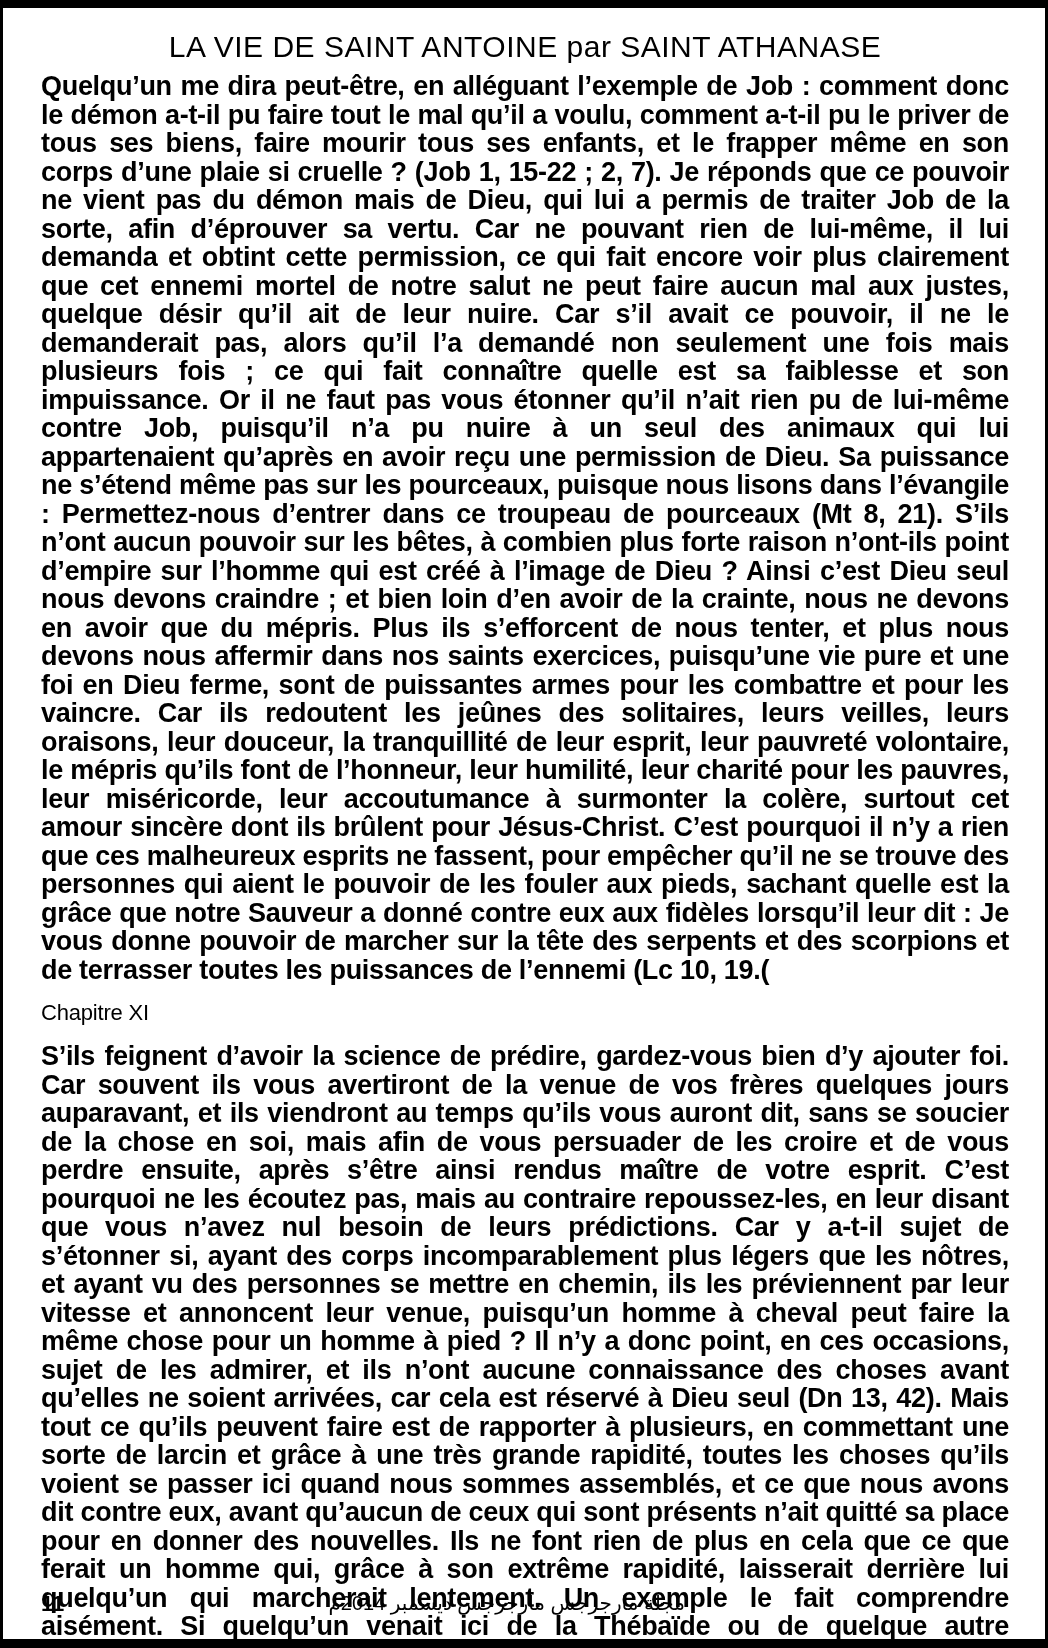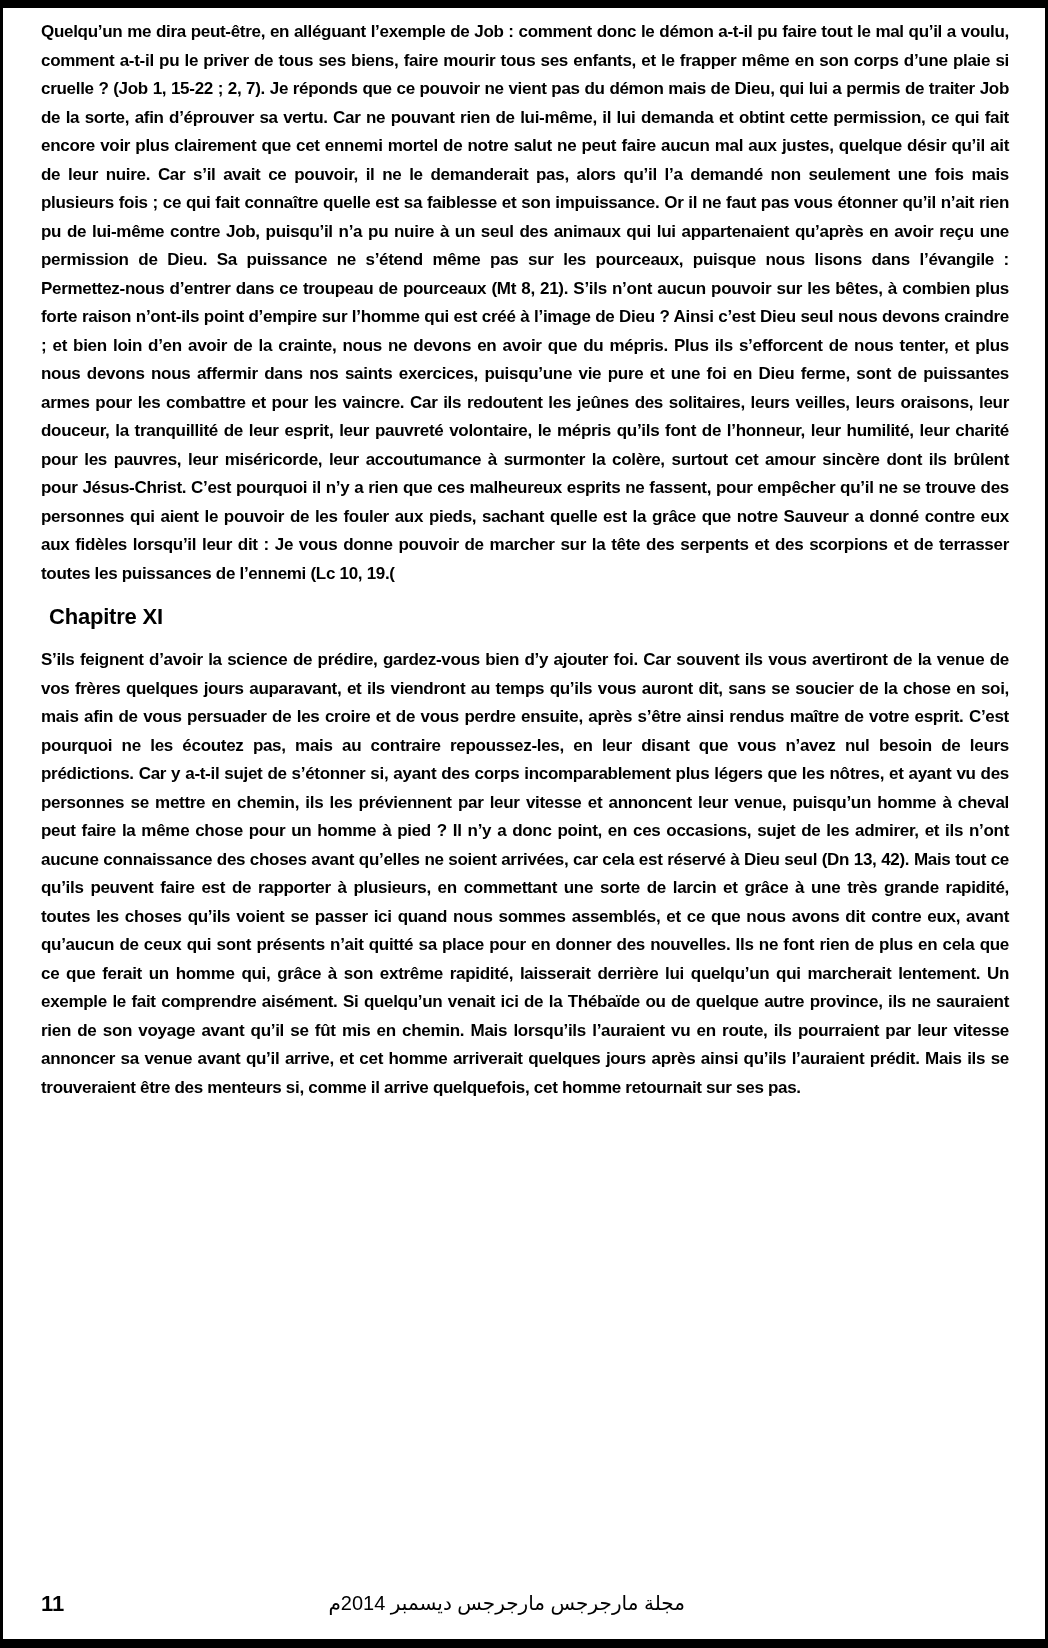--- a/index.html
+++ b/index.html
@@ -25,31 +25,31 @@
     margin: 12px 0 8px 0;
     text-align: center;
     font-size: 30px;
     font-weight: 400;
     letter-spacing: 0.5px;
     white-space: nowrap;
     color: #000000;
   }
   .body-par {
     margin: 0;
-    font-size: 17px;
+    font-size: 27px;
     line-height: 28.5px;
     font-weight: 700;
     letter-spacing: -0.3px;
     text-align: justify;
     color: #000000;
   }
   .chapter-heading {
-    margin: 16px 0 16px 8px;
+    margin: 16px 0 16px 0;
     font-size: 22px;
-    font-weight: 700;
+    font-weight: 400;
     letter-spacing: -0.2px;
   }
   .footer-row {
     position: absolute;
     left: 38px;
     right: 36px;
     bottom: 14px;
     height: 34px;
     display: flex;
     align-items: flex-start;
@@ -67,20 +67,21 @@
     direction: rtl;
     unicode-bidi: isolate;
     padding-right: 60px;
   }
 </style>
 </head>
 <body>
 
 <div class="page">
 
+  <h1 class="doc-title">LA VIE DE SAINT ANTOINE  par SAINT ATHANASE</h1>
 
   <p class="body-par">Quelqu’un me dira peut-être, en alléguant l’exemple de Job : comment donc le démon a-t-il pu faire tout le mal qu’il a voulu, comment a-t-il pu le priver de tous ses biens, faire mourir tous ses enfants, et le frapper même en son corps d’une plaie si cruelle ? (Job 1, 15-22 ; 2, 7). Je réponds que ce pouvoir ne vient pas du démon mais de Dieu, qui lui a permis de traiter Job de la sorte, afin d’éprouver sa vertu. Car ne pouvant rien de lui-même, il lui demanda et obtint cette permission, ce qui fait encore voir plus clairement que cet ennemi mortel de notre salut ne peut faire aucun mal aux justes, quelque désir qu’il ait de leur nuire. Car s’il avait ce pouvoir, il ne le demanderait pas, alors qu’il l’a demandé non seulement une fois mais plusieurs fois ; ce qui fait connaître quelle est sa faiblesse et son impuissance. Or il ne faut pas vous étonner qu’il n’ait rien pu de lui-même contre Job, puisqu’il n’a pu nuire à un seul des animaux qui lui appartenaient qu’après en avoir reçu une permission de Dieu. Sa puissance ne s’étend même pas sur les pourceaux, puisque nous lisons dans l’évangile : Permettez-nous d’entrer dans ce troupeau de pourceaux (Mt 8, 21). S’ils n’ont aucun pouvoir sur les bêtes, à combien plus forte raison n’ont-ils point d’empire sur l’homme qui est créé à l’image de Dieu ? Ainsi c’est Dieu seul nous devons craindre ; et bien loin d’en avoir de la crainte, nous ne devons en avoir que du mépris. Plus ils s’efforcent de nous tenter, et plus nous devons nous affermir dans nos saints exercices, puisqu’une vie pure et une foi en Dieu ferme, sont de puissantes armes pour les combattre et pour les vaincre. Car ils redoutent les jeûnes des solitaires, leurs veilles, leurs oraisons, leur douceur, la tranquillité de leur esprit, leur pauvreté volontaire, le mépris qu’ils font de l’honneur, leur humilité, leur charité pour les pauvres, leur miséricorde, leur accoutumance à surmonter la colère, surtout cet amour sincère dont ils brûlent pour Jésus-Christ. C’est pourquoi il n’y a rien que ces malheureux esprits ne fassent, pour empêcher qu’il ne se trouve des personnes qui aient le pouvoir de les fouler aux pieds, sachant quelle est la grâce que notre Sauveur a donné contre eux aux fidèles lorsqu’il leur dit : Je vous donne pouvoir de marcher sur la tête des serpents et des scorpions et de terrasser toutes les puissances de l’ennemi (Lc 10, 19.(</p>
 
   <h2 class="chapter-heading">Chapitre XI</h2>
 
   <p class="body-par">S’ils feignent d’avoir la science de prédire, gardez-vous bien d’y ajouter foi. Car souvent ils vous avertiront de la venue de vos frères quelques jours auparavant, et ils viendront au temps qu’ils vous auront dit, sans se soucier de la chose en soi, mais afin de vous persuader de les croire et de vous perdre ensuite, après s’être ainsi rendus maître de votre esprit. C’est pourquoi ne les écoutez pas, mais au contraire repoussez-les, en leur disant que vous n’avez nul besoin de leurs prédictions. Car y a-t-il sujet de s’étonner si, ayant des corps incomparablement plus légers que les nôtres, et ayant vu des personnes se mettre en chemin, ils les préviennent par leur vitesse et annoncent leur venue, puisqu’un homme à cheval peut faire la même chose pour un homme à pied ? Il n’y a donc point, en ces occasions, sujet de les admirer, et ils n’ont aucune connaissance des choses avant qu’elles ne soient arrivées, car cela est réservé à Dieu seul (Dn 13, 42). Mais tout ce qu’ils peuvent faire est de rapporter à plusieurs, en commettant une sorte de larcin et grâce à une très grande rapidité, toutes les choses qu’ils voient se passer ici quand nous sommes assemblés, et ce que nous avons dit contre eux, avant qu’aucun de ceux qui sont présents n’ait quitté sa place pour en donner des nouvelles. Ils ne font rien de plus en cela que ce que ferait un homme qui, grâce à son extrême rapidité, laisserait derrière lui quelqu’un qui marcherait lentement. Un exemple le fait comprendre aisément. Si quelqu’un venait ici de la Thébaïde ou de quelque autre province, ils ne sauraient rien de son voyage avant qu’il se fût mis en chemin. Mais lorsqu’ils l’auraient vu en route, ils pourraient par leur vitesse annoncer sa venue avant qu’il arrive, et cet homme arriverait quelques jours après ainsi qu’ils l’auraient prédit. Mais ils se trouveraient être des menteurs si, comme il arrive quelquefois, cet homme retournait sur ses pas.</p>
 
   <div class="footer-row">
     <span class="page-number">11</span>
     <span class="journal-line" dir="rtl">مجلة مارجرجس مارجرجس ديسمبر 2014م</span>

